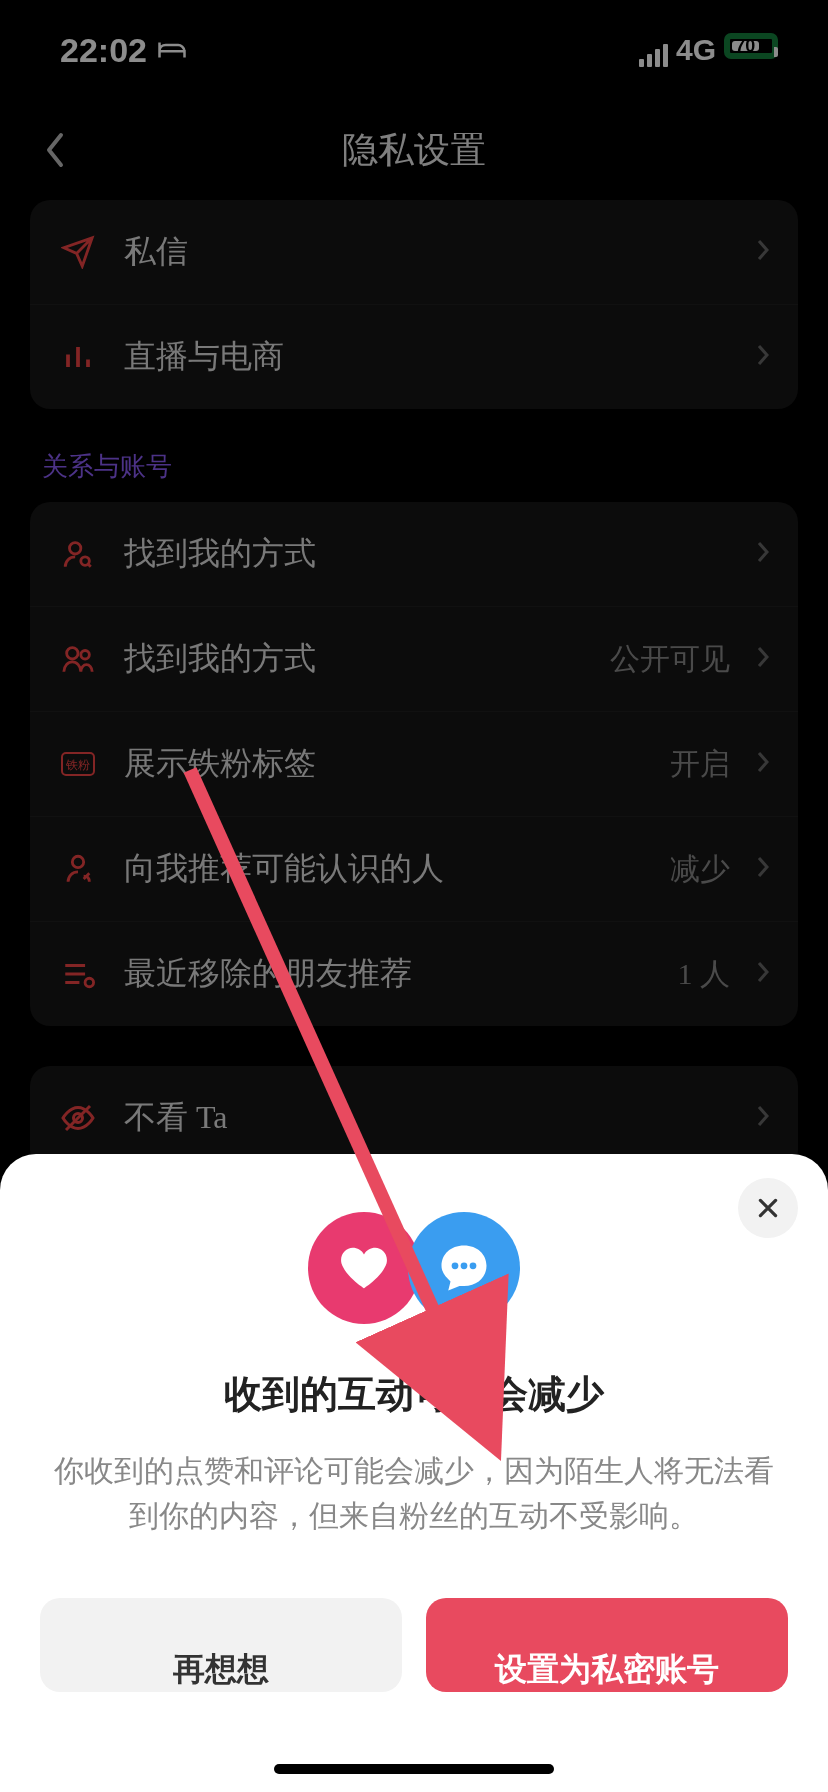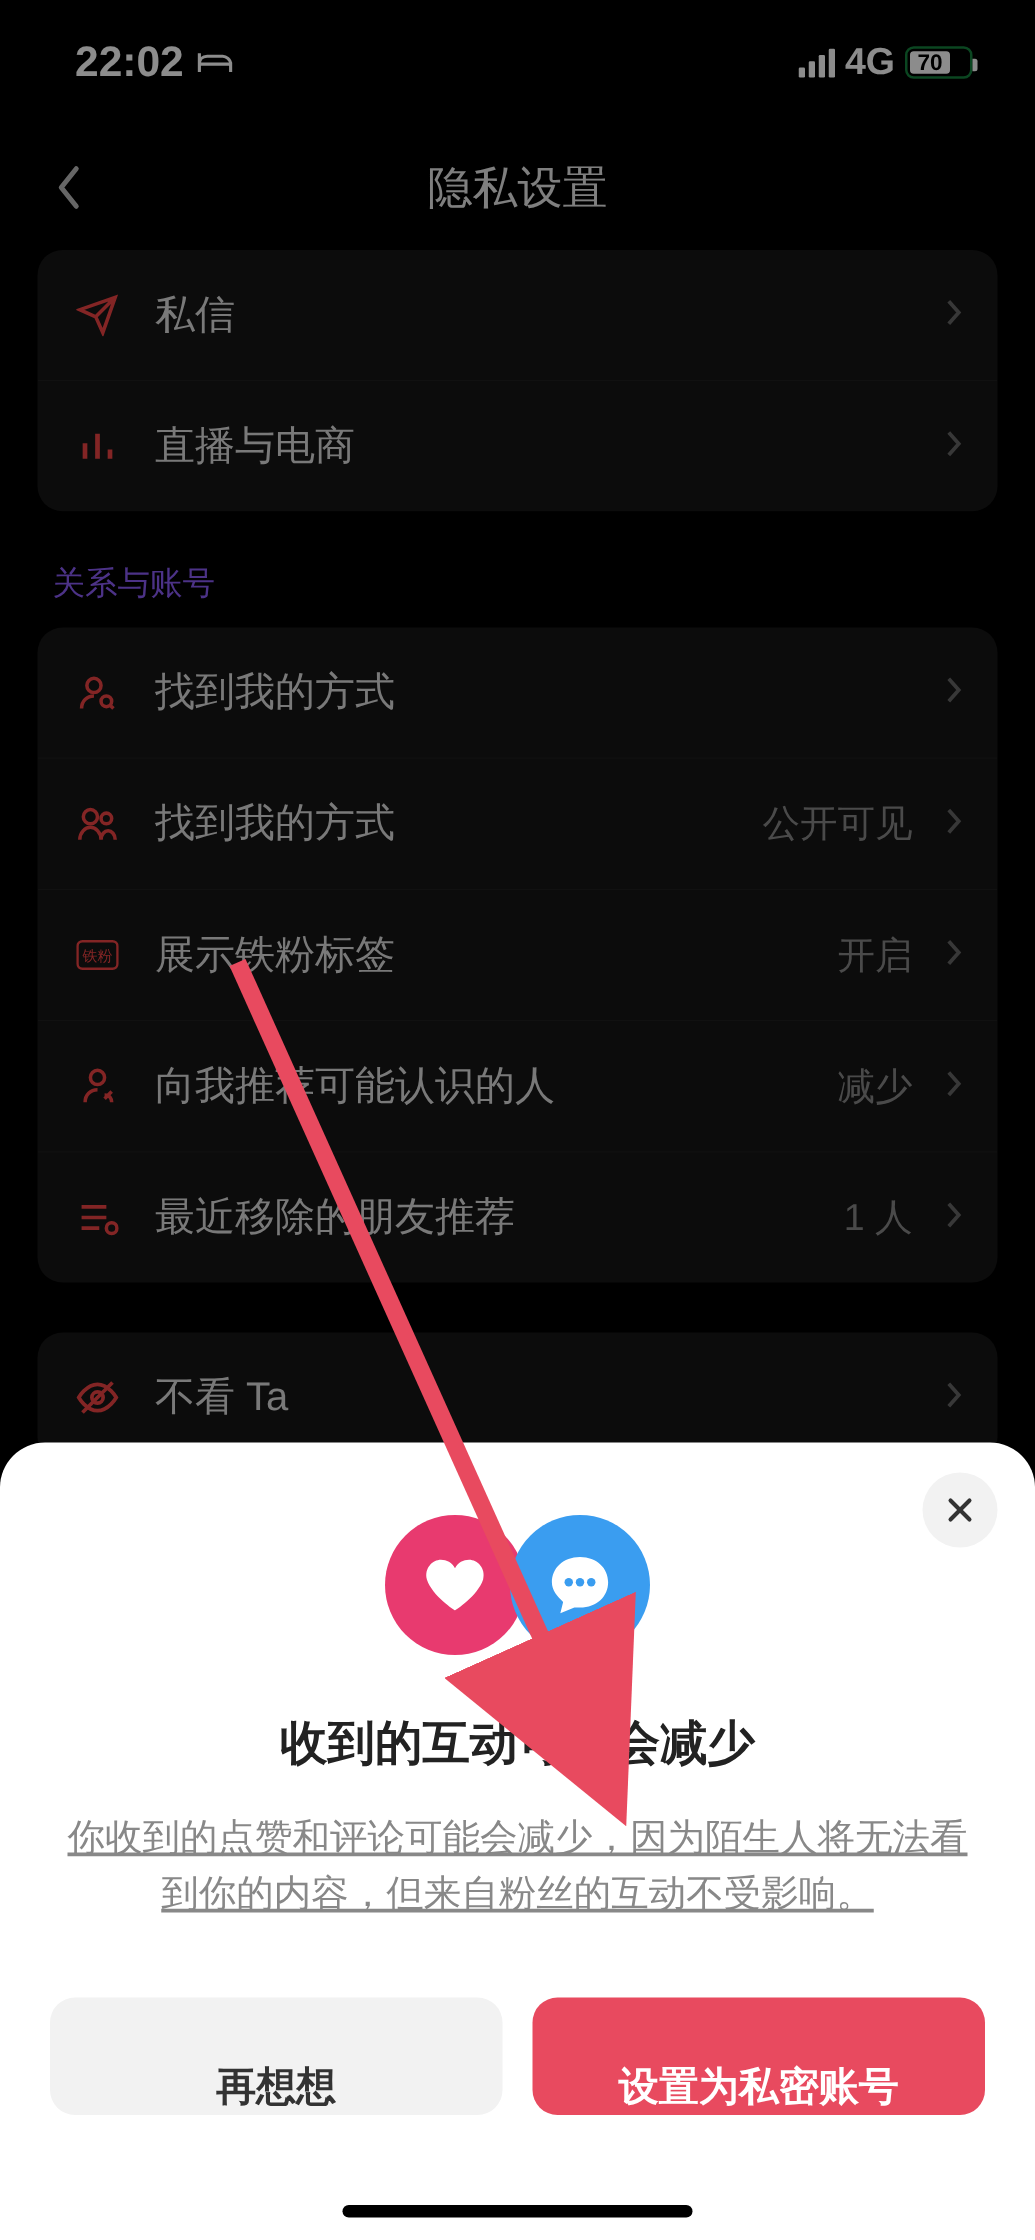--- a/index.html
+++ b/index.html
@@ -22,30 +22,30 @@
   .status-bar {
     height: 100px;
     display: flex;
     justify-content: space-between;
     align-items: center;
     padding: 0 50px 0 60px;
     color: #fff;
     font-weight: 600;
   }
   .status-left { display: flex; align-items: center; gap: 10px; font-size: 34px; }
-  .status-right { display: flex; align-items: center; gap: 8px; font-size: 30px; }
+  .status-right { display: flex; gap: 8px; font-size: 30px; }
   .signal { display: inline-flex; align-items: flex-end; gap: 3px; }
   .signal span { width: 5px; background: #fff; border-radius: 1px; }
   .signal span:nth-child(1){height:8px}
   .signal span:nth-child(2){height:13px}
   .signal span:nth-child(3){height:18px}
   .signal span:nth-child(4){height:23px}
   .battery {
     width: 54px; height: 26px;
-    border: 2px solid #15803d; border-radius: 7px;
+    border: 6px solid #15803d; border-radius: 7px;
     position: relative; display: flex; align-items: center;
     padding: 2px;
   }
   .battery::after {
     content: ""; position: absolute; right: -6px; top: 8px;
     width: 4px; height: 10px; background: #fff; border-radius: 0 2px 2px 0;
   }
   .battery .lvl {
     width: 70%; height: 100%; background: #fff; border-radius: 3px;
     display: flex; align-items: center; justify-content: center;
@@ -68,20 +68,21 @@
   }
   .header-title { font-size: 36px; font-weight: 500; }
 
   
   .content { padding: 0 30px; }
   .group {
     background: #161616;
     border-radius: 20px;
     margin-bottom: 40px;
     overflow: hidden;
+    font-family: Liberation Serif, serif;
   }
   .row {
     display: flex;
     align-items: center;
     padding: 30px 28px;
     color: #dcdcdc;
     gap: 26px;
   }
   .row + .row { border-top: 1px solid rgba(255,255,255,0.04); }
   .row .ico { width: 40px; height: 40px; display:flex; align-items:center; justify-content:center; flex:none; color:#ef4444;}
@@ -110,21 +111,21 @@
     display:flex; align-items:center; justify-content:center;
   }
   .c.heart { background: #e83a6f; margin-right: -12px; }
   .c.chat  { background: #3a9df0; }
   .sheet h2 {
     text-align: center; font-size: 38px; font-weight: 600;
     color: #222; margin-top: 45px;
   }
   .sheet p {
     text-align: center; font-size: 30px; line-height: 1.5;
-    color: #888; margin-top: 28px; padding: 0 10px; text-decoration: underline;
+    color: #888; margin-top: 28px; padding: 0 10px;
   }
   .btns { display: flex; gap: 24px; margin-top: 60px; }
   .btn {
     flex: 1; height: 94px; border-radius: 20px;
     display:flex; align-items:flex-end; justify-content:center;
     font-size: 32px; font-weight: 700;
   }
   .btn.secondary { background: #f2f2f2; color: #333; }
   .btn.primary   { background: #e84a5f; color: #ffffff; }
 

